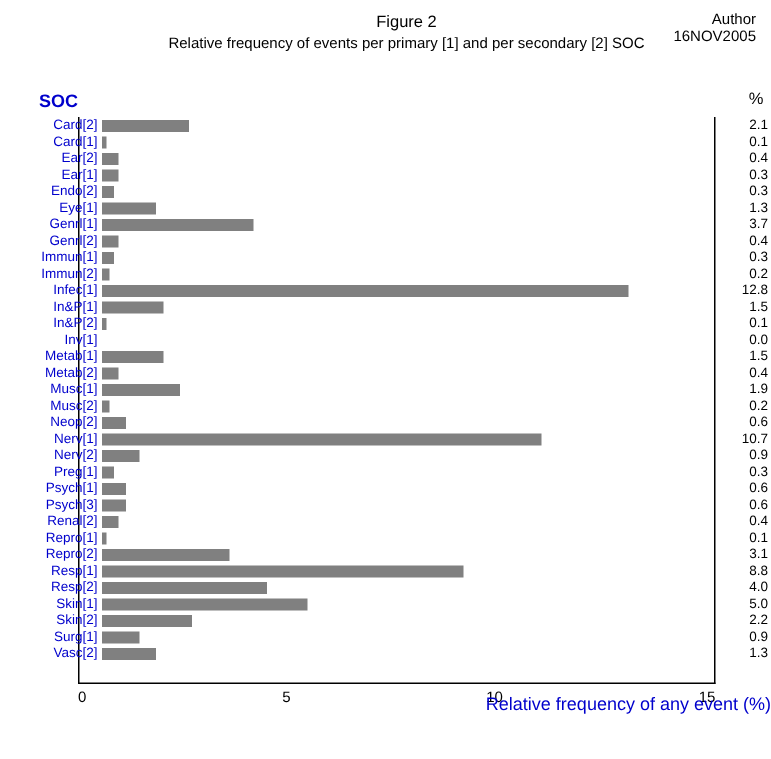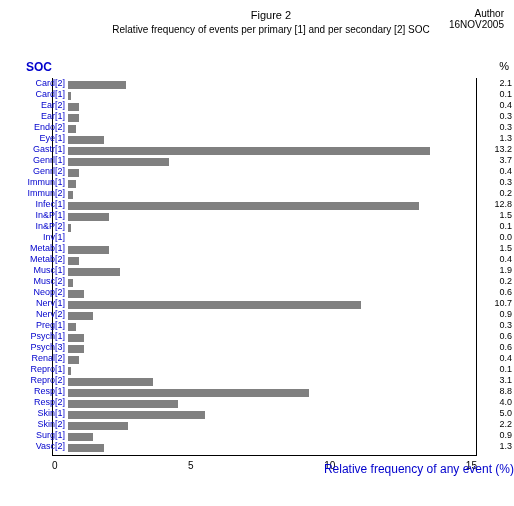--- a/index.html
+++ b/index.html
@@ -182,25 +182,20 @@
           <div class="row-label">Endo[2]</div>
           <div class="bar-container"><div class="bar" style="width: 2%;"></div></div>
           <div class="pct-label">0.3</div>
         </div>
         <div class="row">
           <div class="row-label">Eye[1]</div>
           <div class="bar-container"><div class="bar" style="width: 8.66667%;"></div></div>
           <div class="pct-label">1.3</div>
         </div>
         <div class="row">
-          <div class="row-label">Gastr[1]</div>
-          <div class="bar-container"><div class="bar" style="width: 88%;"></div></div>
-          <div class="pct-label">13.2</div>
-        </div>
-        <div class="row">
           <div class="row-label">Genrl[1]</div>
           <div class="bar-container"><div class="bar" style="width: 24.6667%;"></div></div>
           <div class="pct-label">3.7</div>
         </div>
         <div class="row">
           <div class="row-label">Genrl[2]</div>
           <div class="bar-container"><div class="bar" style="width: 2.66667%;"></div></div>
           <div class="pct-label">0.4</div>
         </div>
         <div class="row">

